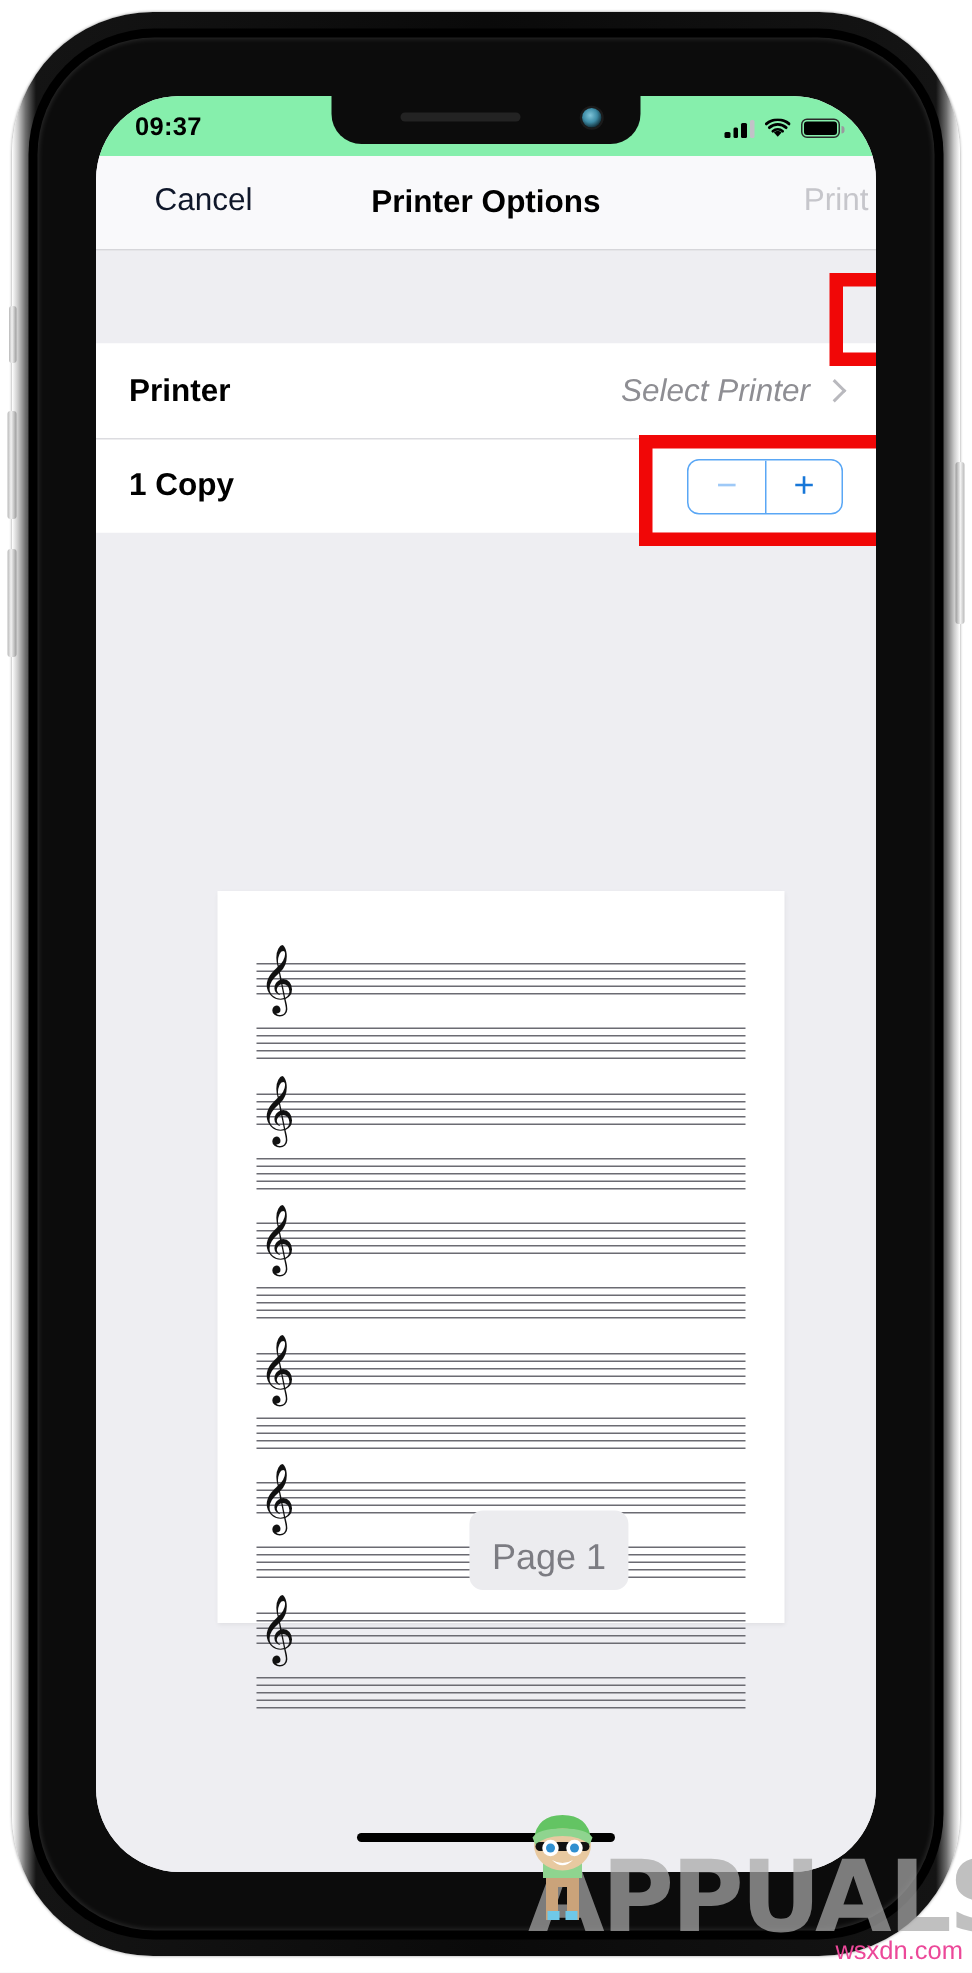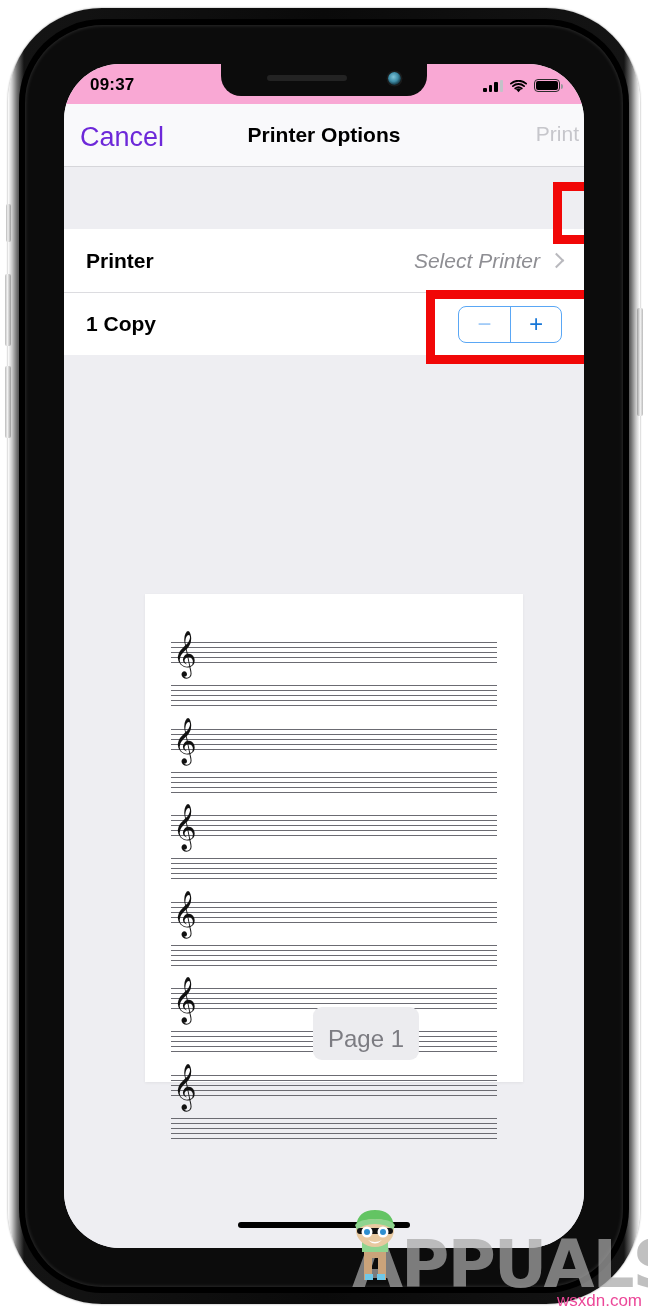--- a/index.html
+++ b/index.html
@@ -38,39 +38,39 @@
   #notch{position:absolute;left:50%;transform:translateX(-50%);top:0;
     width:206px;height:32px;background:#0c0c0c;
     border-bottom-left-radius:20px;border-bottom-right-radius:20px;z-index:40;}
   #speaker{position:absolute;left:46px;top:11px;width:80px;height:6px;
     border-radius:3px;background:#232323;}
   #front-camera{position:absolute;right:26px;top:8px;width:13px;height:13px;border-radius:50%;
     background:radial-gradient(circle at 42% 38%,#7fc4d8 0%,#3e8ca6 42%,#14323d 74%,#0a1418 100%);
     box-shadow:0 0 0 1.5px #1b1b1b;}
 
   
-  #status-bar{position:absolute;left:0;top:0;width:100%;height:40px;background:#f9a8d4;z-index:30;}
+  #status-bar{position:absolute;left:0;top:0;width:100%;height:40px;background:#86efac;z-index:30;}
   #status-time{position:absolute;left:26px;top:11px;font-size:17px;font-weight:bold;color:#000;letter-spacing:.2px;}
   #status-right{position:absolute;right:24px;top:12px;display:flex;align-items:flex-end;gap:7px;height:16px;}
   .sig-bars{display:flex;align-items:flex-end;gap:2px;height:12px;}
   .sig-bars i{display:block;width:3.5px;border-radius:1px;background:#000;}
   .sig-bars i.b1{height:4px}.sig-bars i.b2{height:7px}.sig-bars i.b3{height:10px}
   .sig-bars i.b4{height:12px;background:#c2c2c8;}
   .wifi{position:relative;width:17px;height:13px;}
   .battery{position:relative;width:26px;height:13px;border:1.4px solid #2a2a2a;border-radius:4px;
     box-sizing:border-box;}
   .battery::after{content:"";position:absolute;right:-3.6px;top:3.6px;width:2px;height:5px;
     background:#9a9a9e;border-radius:0 2px 2px 0;}
   .battery i{position:absolute;left:1.4px;top:1.4px;bottom:1.4px;width:calc(100% - 2.8px);
     background:#000;border-radius:2px;}
 
   
   #nav-bar{position:absolute;left:0;top:40px;width:100%;height:62px;background:#f9f9fb;
     border-bottom:1px solid #d6d6da;z-index:20;}
-  #cancel-button{position:absolute;left:16px;top:18px;font-size:27px;color:#6d28d9;}
+  #cancel-button{position:absolute;left:39px;top:18px;font-size:21px;color:#0f172a;}
   #nav-title{position:absolute;left:0;right:0;top:19px;text-align:center;font-size:21px;font-weight:bold;color:#000;}
   #print-button{position:absolute;right:5px;top:18px;font-size:21px;color:#c6c6cb;}
 
   
   .hl-print{position:absolute;left:489px;top:118px;width:112px;height:62px;
     border:9px solid #f10707;box-sizing:border-box;z-index:60;background:transparent;}
   .hl-select{position:absolute;left:362px;top:226px;width:236px;height:74px;
     border:9px solid #f10707;box-sizing:border-box;z-index:60;background:transparent;}
 
   

